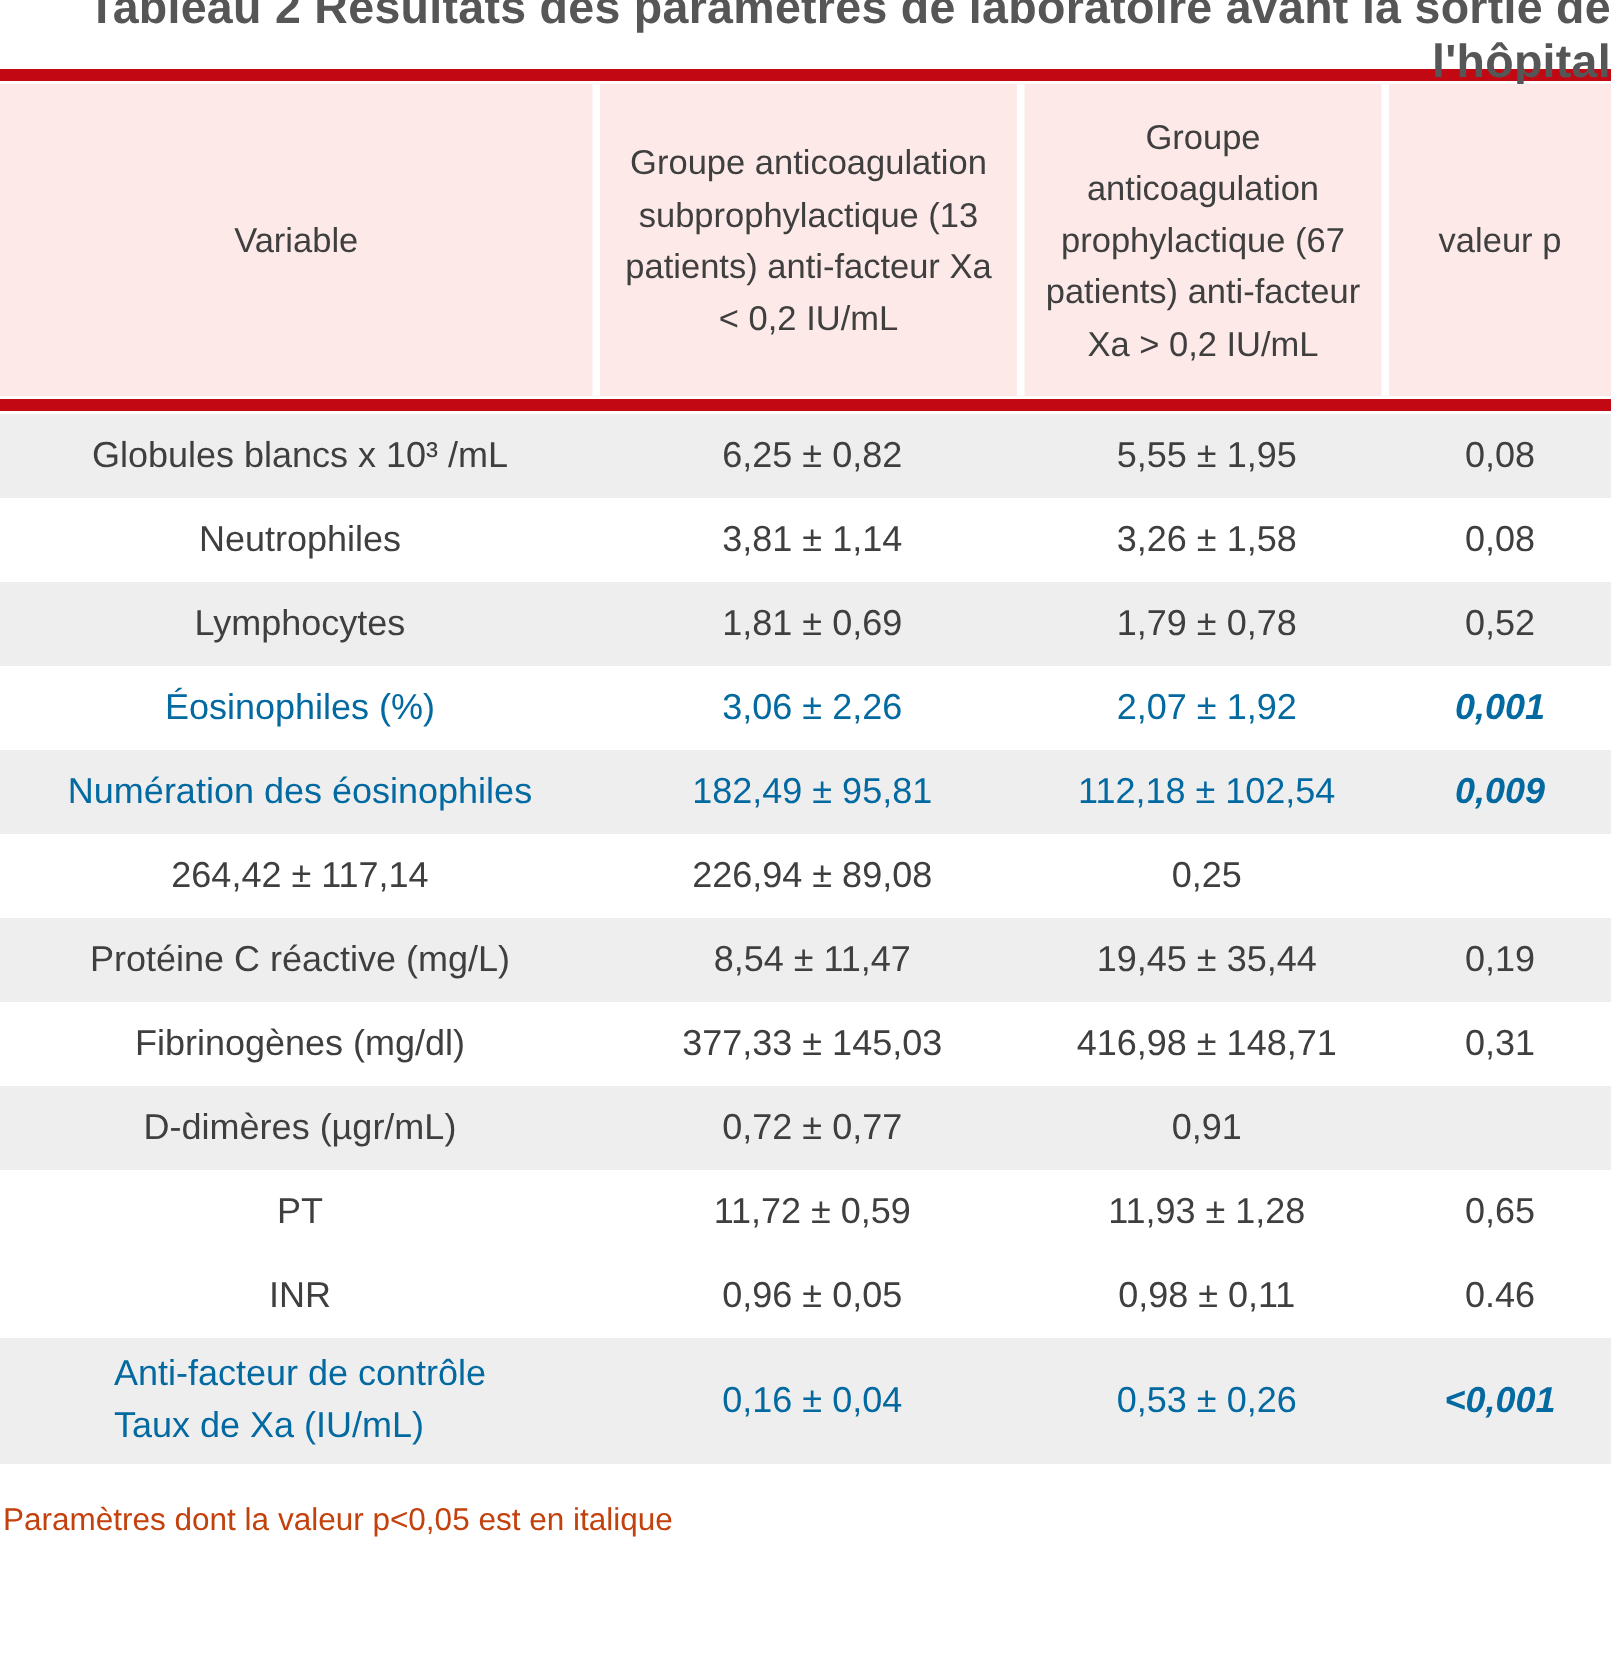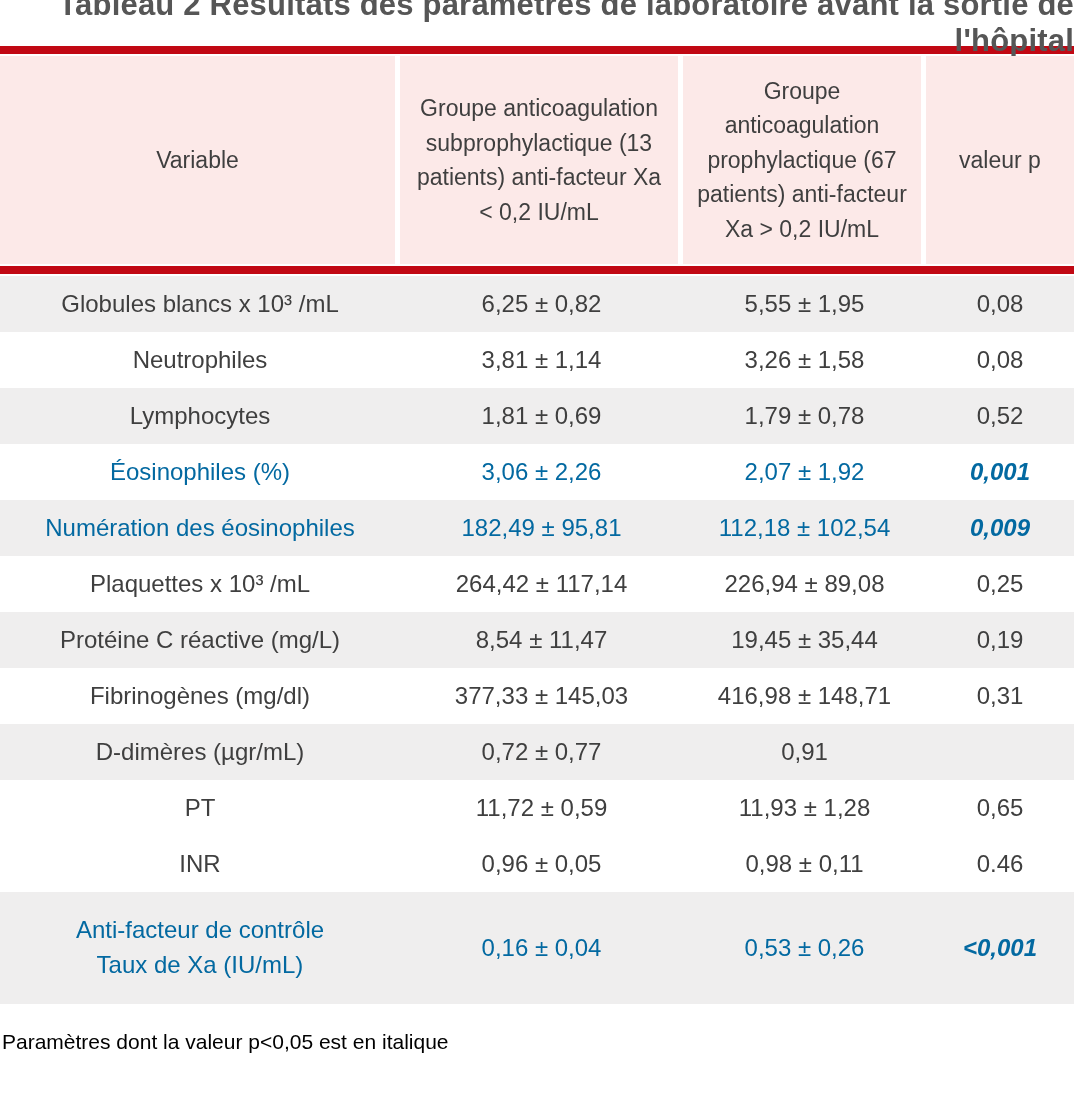--- a/index.html
+++ b/index.html
@@ -46,40 +46,40 @@
     padding: 0 14px;
     box-sizing: border-box;
   }
   .tbody { margin-top: 2px; }
   .trow {
     display: grid;
     grid-template-columns: 400px 283px 243px 148px;
     height: 56px;
   }
   .trow.gray { background: #efeeee; }
-  .trow.tall { height: 112px; }
+  .trow.tall { height: 84px; }
   .cell {
     display: flex;
     align-items: center;
     justify-content: center;
-    text-align: center;
+    text-align: left;
     font-size: 24px;
     color: #3f3f3f;
     white-space: pre-line;
     line-height: 1.45;
     padding: 0 20px;
     box-sizing: border-box;
   }
   .trow.hl .cell { color: #0369a1; }
   .trow.hl .cell.pval { font-weight: bold; font-style: italic; }
   .footnote {
     margin-top: 26px;
     padding-left: 2px;
     font-size: 21px;
-    color: #000000;
+    color: #c2410c;
   }
 </style>
 </head>
 <body>
 
 <div class="page">
   <div class="title">Tableau 2 Résultats des paramètres de laboratoire avant la sortie de l'hôpital</div>
   <div class="redbar"></div>
   <div class="header-row">
     <div class="hcell">Variable</div>
@@ -113,21 +113,20 @@
     <div class="cell">2,07 ± 1,92</div>
     <div class="cell pval">0,001</div>
   </div>
       <div class="trow gray hl">
     <div class="cell label">Numération des éosinophiles</div>
     <div class="cell">182,49 ± 95,81</div>
     <div class="cell">112,18 ± 102,54</div>
     <div class="cell pval">0,009</div>
   </div>
       <div class="trow">
-    <div class="cell label">Plaquettes x 10³ /mL</div>
     <div class="cell">264,42 ± 117,14</div>
     <div class="cell">226,94 ± 89,08</div>
     <div class="cell pval">0,25</div>
   </div>
       <div class="trow gray">
     <div class="cell label">Protéine C réactive (mg/L)</div>
     <div class="cell">8,54 ± 11,47</div>
     <div class="cell">19,45 ± 35,44</div>
     <div class="cell pval">0,19</div>
   </div>

